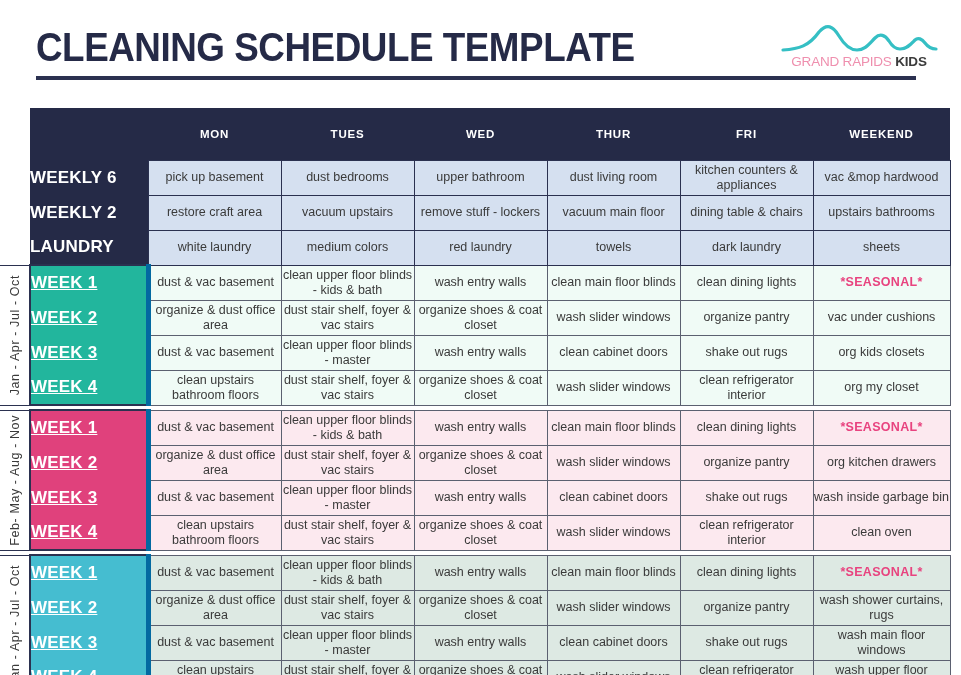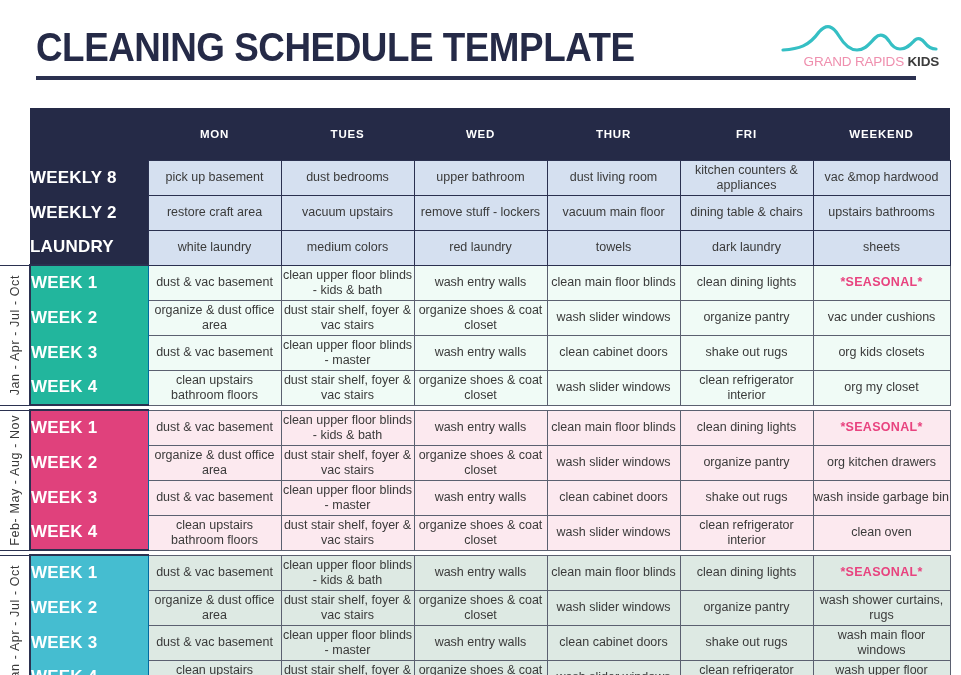--- a/index.html
+++ b/index.html
@@ -48,21 +48,21 @@
   
   .logo {
     position: absolute;
     right: 22px;
     top: 22px;
     width: 160px;
     height: 52px;
   }
   .logo-wave { display: block; }
   .logo-text {
-    text-align: right;
+    text-align: center;
     font-size: 13.5px;
     letter-spacing: -0.2px;
     margin-top: -2px;
     white-space: nowrap;
     font-family: "Liberation Sans Narrow", "Liberation Sans", sans-serif;
   }
   .logo-gr { color: #ef8fae; font-weight: normal; }
   .logo-kids { color: #3c3c3c; font-weight: bold; }
 
   
@@ -157,21 +157,21 @@
     padding-left: 10px;
     height: 35px;
     letter-spacing: 0.2px;
   }
   .wk-label.teal { background: #22b69d; }
   .wk-label.pink { background: #e0417c; }
   .wk-label.blue { background: #45bdd0; }
 
   .wk-label.first { border-top: 2px solid #2b3150; }
   .wk-label.last  { border-bottom: 2px solid #2b3150; }
-  .wk-label.side  { border-left: 2px solid #2b3150; border-right: 1px solid #0369a1; }
+  .wk-label.side  { border-left: 2px solid #2b3150; border-right: 5px solid #0369a1; text-decoration: underline; }
 
   .task {
     border: 1px solid #5b6070;
     text-align: center;
     font-size: 12.5px;
     color: #3a3a3a;
     padding: 3px 4px;
     line-height: 1.15;
   }
   .task.teal { background: #f0fbf6; }
@@ -222,21 +222,21 @@
           <td class="dark corner-head"></td>
           <td class="dark day-head">MON</td>
           <td class="dark day-head">TUES</td>
           <td class="dark day-head">WED</td>
           <td class="dark day-head">THUR</td>
           <td class="dark day-head">FRI</td>
           <td class="dark day-head">WEEKEND</td>
         </tr>
         <tr>
           <td class="month-blank"></td>
-          <td class="weekly-label">WEEKLY 8</td>
+          <td class="weekly-label">WEEKLY 6</td>
           <td class="weekly-cell">pick up basement</td>
           <td class="weekly-cell">dust bedrooms</td>
           <td class="weekly-cell">upper bathroom</td>
           <td class="weekly-cell">dust living room</td>
           <td class="weekly-cell">kitchen counters &amp; appliances</td>
           <td class="weekly-cell">vac &amp;mop hardwood</td>
         </tr>
         <tr>
           <td class="month-blank"></td>
           <td class="weekly-label">WEEKLY 2</td>

